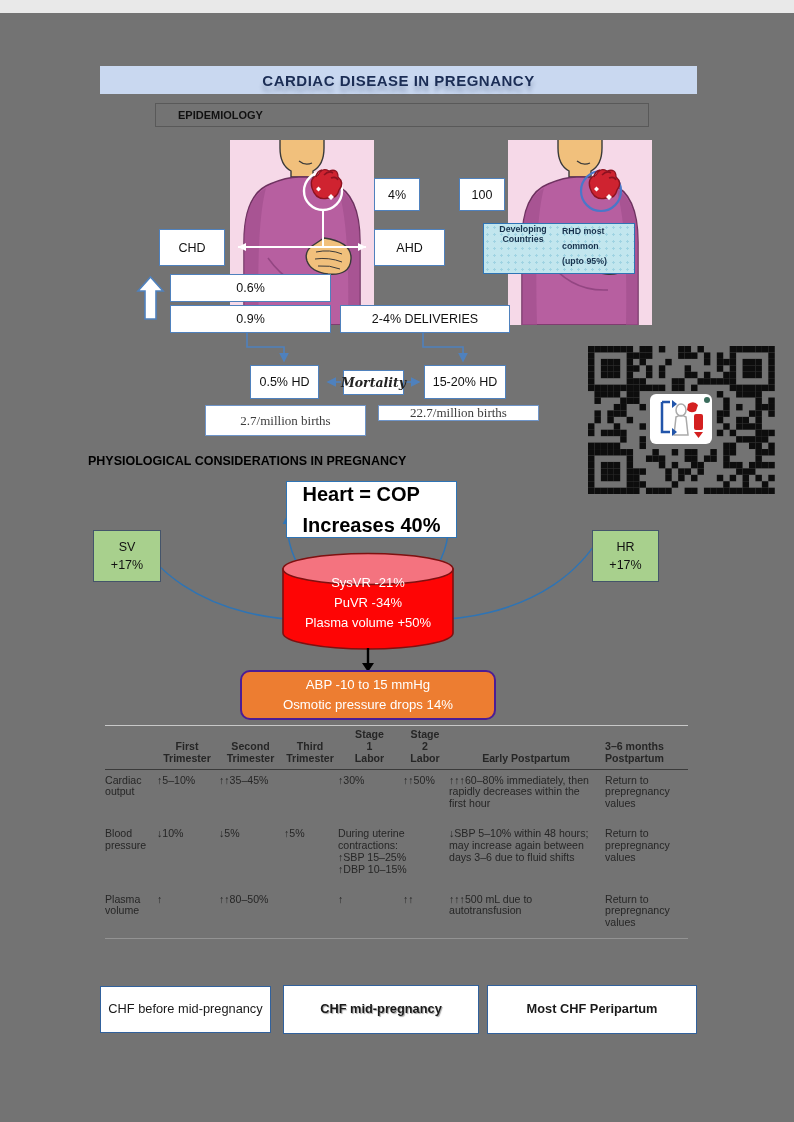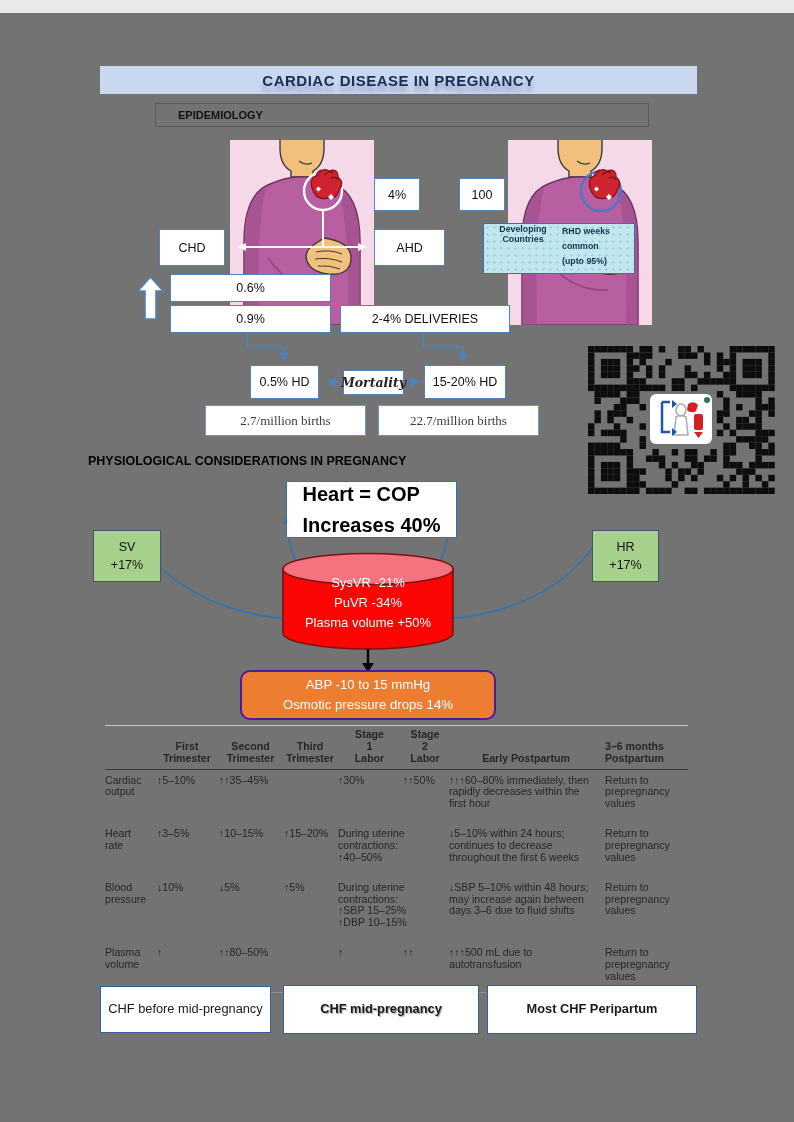--- a/index.html
+++ b/index.html
@@ -113,21 +113,21 @@
     </div>
   <div class="abs bb" style="left:159px;top:216px;width:66px;height:37px">
       <span>CHD</span>
     </div>
   <div class="abs bb" style="left:374px;top:216px;width:71px;height:37px">
       <span>AHD</span>
     </div>
 
   <div class="abs devbox">
     <div class="l">Developing Countries</div>
-    <div class="r"><span>RHD weeks common</span><br>
+    <div class="r"><span>RHD most common</span><br>
       <span>(upto 95%)</span></div>
   </div>
 
   <div class="abs bb" style="left:170px;top:261px;width:161px;height:28px">
       <span>0.6%</span>
     </div>
   <div class="abs bb" style="left:170px;top:292px;width:161px;height:28px">
       <span>0.9%</span>
     </div>
   <div class="abs bb" style="left:340px;top:292px;width:170px;height:28px">
@@ -152,21 +152,21 @@
     </div>
   <div class="abs bb mort" style="left:343px;top:357px;width:61px;height:25px">
       <span>Mortality</span>
     </div>
   <div class="abs bb" style="left:424px;top:352px;width:82px;height:34px">
       <span>15-20% HD</span>
     </div>
   <div class="abs bb serifbox" style="left:205px;top:392px;width:161px;height:31px">
       <span>2.7/million births</span>
     </div>
-  <div class="abs bb serifbox" style="left:378px;top:392px;width:161px;height:31px">
+  <div class="abs bb serifbox" style="left:378px;top:392px;width:161px;height:16px">
       <span>22.7/million births</span>
     </div>
 
   <div class="abs" style="left:588px;top:333px;width:187px;height:148px">
     <svg id="qr-svg" width="187" height="148" viewBox="0 0 187 148">
         <rect x="0.00" y="0.00" width="6.44" height="6.44" fill="#0d0d0d"></rect>
         <rect x="6.44" y="0.00" width="6.44" height="6.44" fill="#0d0d0d"></rect>
         <rect x="12.88" y="0.00" width="6.44" height="6.44" fill="#0d0d0d"></rect>
         <rect x="19.32" y="0.00" width="6.44" height="6.44" fill="#0d0d0d"></rect>
         <rect x="25.76" y="0.00" width="6.44" height="6.44" fill="#0d0d0d"></rect>
@@ -550,31 +550,20 @@
 output</td>
           <td>↑5–10%</td>
           <td>↑↑35–45%</td>
           <td></td>
           <td>↑30%</td>
           <td>↑↑50%</td>
           <td>↑↑↑60–80% immediately, then rapidly decreases within the first hour</td>
           <td>Return to prepregnancy values</td>
         </tr>
         <tr>
-          <td class="ws">Heart
-rate</td>
-          <td>↑3–5%</td>
-          <td>↑10–15%</td>
-          <td>↑15–20%</td>
-          <td colspan="2" class="ws">During uterine contractions:
-↑40–50%</td>
-          <td>↓5–10% within 24 hours; continues to decrease throughout the first 6 weeks</td>
-          <td>Return to prepregnancy values</td>
-        </tr>
-        <tr>
           <td class="ws">Blood
 pressure</td>
           <td>↓10%</td>
           <td>↓5%</td>
           <td>↑5%</td>
           <td colspan="2" class="ws">During uterine contractions:
 ↑SBP 15–25%
 ↑DBP 10–15%</td>
           <td>↓SBP 5–10% within 48 hours; may increase again between days 3–6 due to fluid shifts</td>
           <td>Return to prepregnancy values</td>

